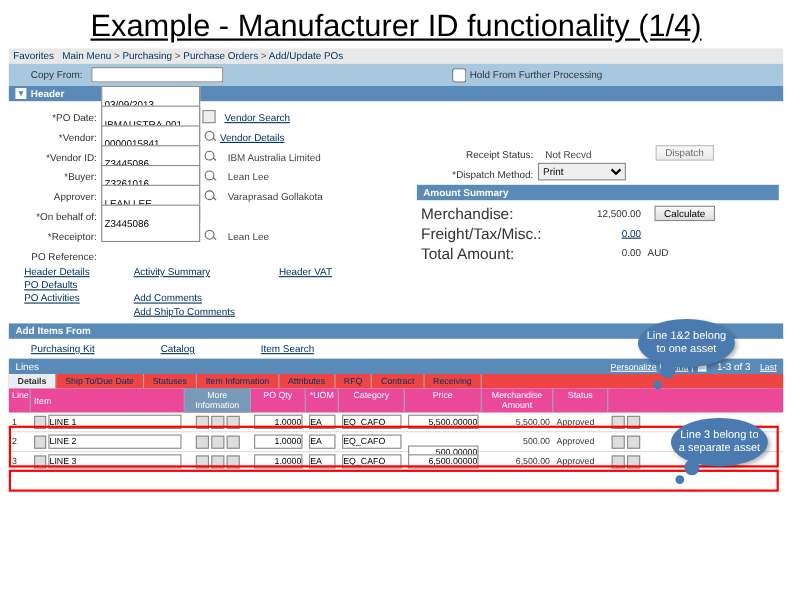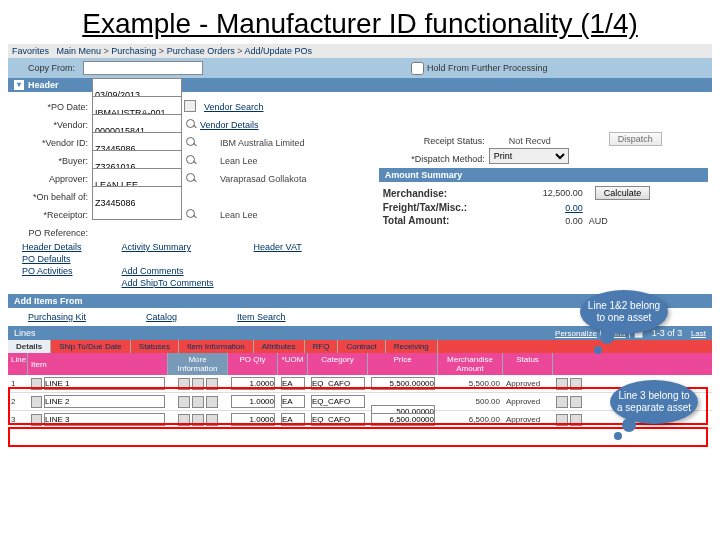--- a/index.html
+++ b/index.html
@@ -17,27 +17,27 @@
 .col-left{width:52%}
 .col-right{width:48%}
 .frow{display:flex;align-items:flex-end;margin-bottom:2px;height:16px}
 .frow .lbl{width:80px;text-align:right;padding-right:4px;color:#333;font-size:9px}
 .frow .lbl.req::before{content:"*";color:#333}
 .frow input{width:90px;height:14px;border:1px solid #888;font-size:9px;padding:16px 2px}
 .frow .search-ico{width:12px;height:12px;display:inline-block;margin:0 3px;position:relative}
 .frow .search-ico::before{content:"";width:7px;height:7px;border:1px solid #666;border-radius:50%;position:absolute;top:1px;left:1px}
 .frow .search-ico::after{content:"";width:4px;height:1px;background:#666;position:absolute;top:8px;left:8px;transform:rotate(45deg)}
 .frow .link{color:#036;text-decoration:underline;font-size:9px;cursor:pointer}
-.frow .desc{color:#444;font-size:9px;margin-left:20px}
+.frow .desc{color:#444;font-size:9px;margin-left:7px}
 .cal-ico{width:12px;height:12px;display:inline-block;background:#eee;border:1px solid #888;margin-left:2px}
 .links-row{display:flex;gap:40px;padding:2px 10px}
 .links-row a{color:#036;text-decoration:underline;font-size:9px}
 .links-col{display:flex;flex-direction:column;gap:2px}
 .amt-row{display:flex;align-items:center;margin-bottom:2px}
-.amt-row .albl{width:120px;color:#333;font-size:10px;font-weight:bold}
+.amt-row .albl{width:120px;color:#333;font-size:14px;font-weight:normal}
 .amt-row .aval{width:80px;text-align:right;font-size:9px}
 .btn{background:linear-gradient(#f8f8f8,#ddd);border:1px solid #888;padding:1px 8px;font-size:9px;cursor:pointer}
 .lines-hdr{background:#5a8ab8;color:#fff;padding:2px 6px;font-size:9px;display:flex;justify-content:space-between}
 .lines-hdr a{color:#fff;text-decoration:underline;font-size:8px;margin-left:6px}
 .tabstrip{background:#ef4444;display:flex;font-size:8px}
 .tabstrip .tab{padding:2px 8px;border-right:1px solid #aaa;cursor:pointer;color:#036}
 .tabstrip .tab.active{background:#e8eef4;font-weight:bold;color:#333}
 .grid-head{background:#ec4899;color:#fff;display:flex;font-size:8px}
 .grid-head div{padding:2px 3px;border-right:1px solid #9ab;text-align:center}
 .grid-row{display:flex;font-size:8px;border-bottom:1px solid #ddd;align-items:center;height:18px}

